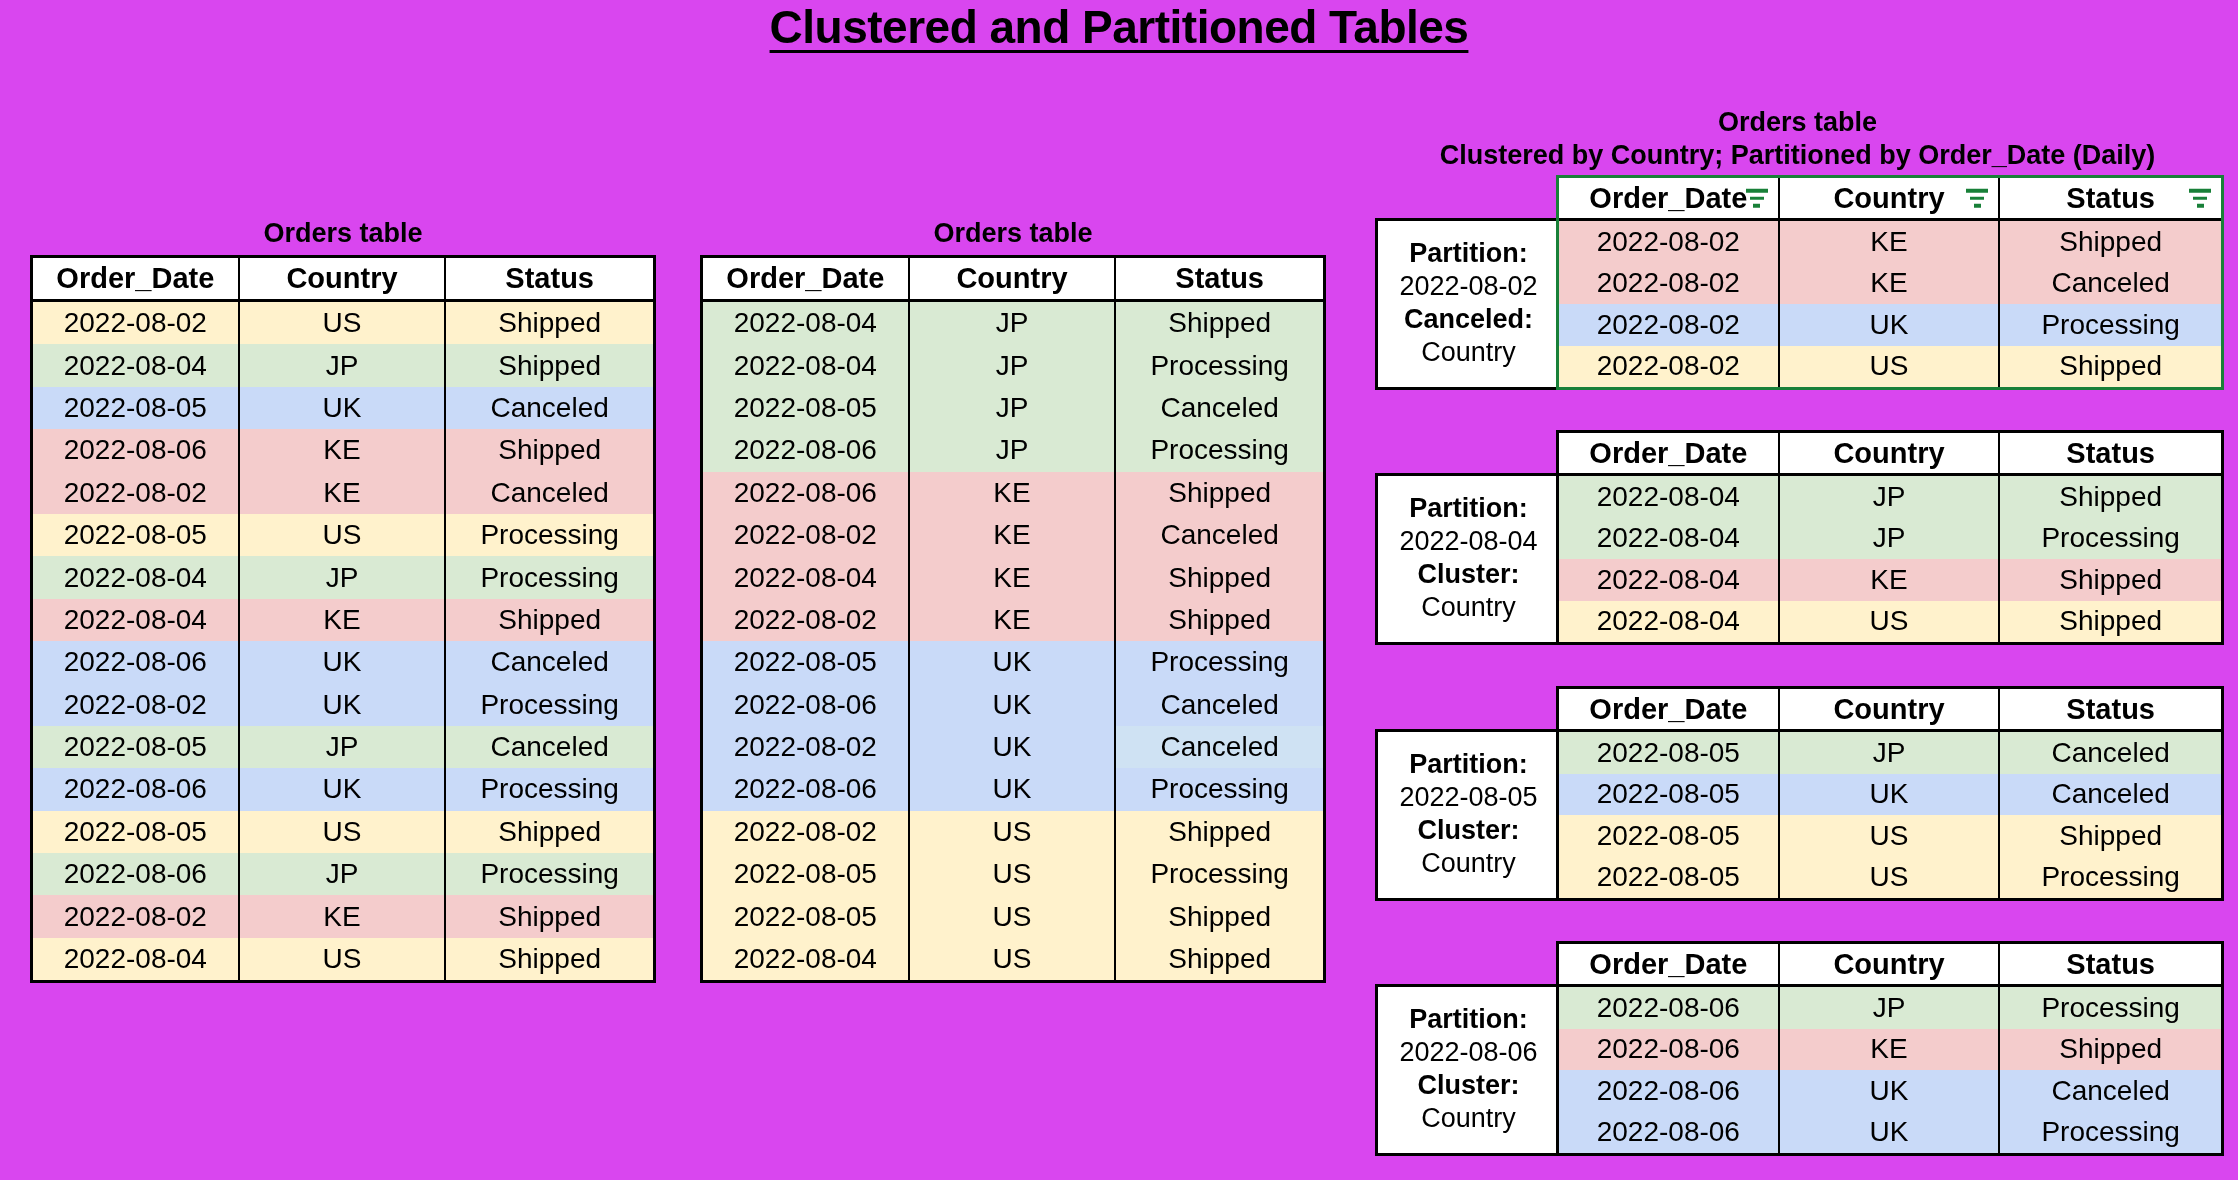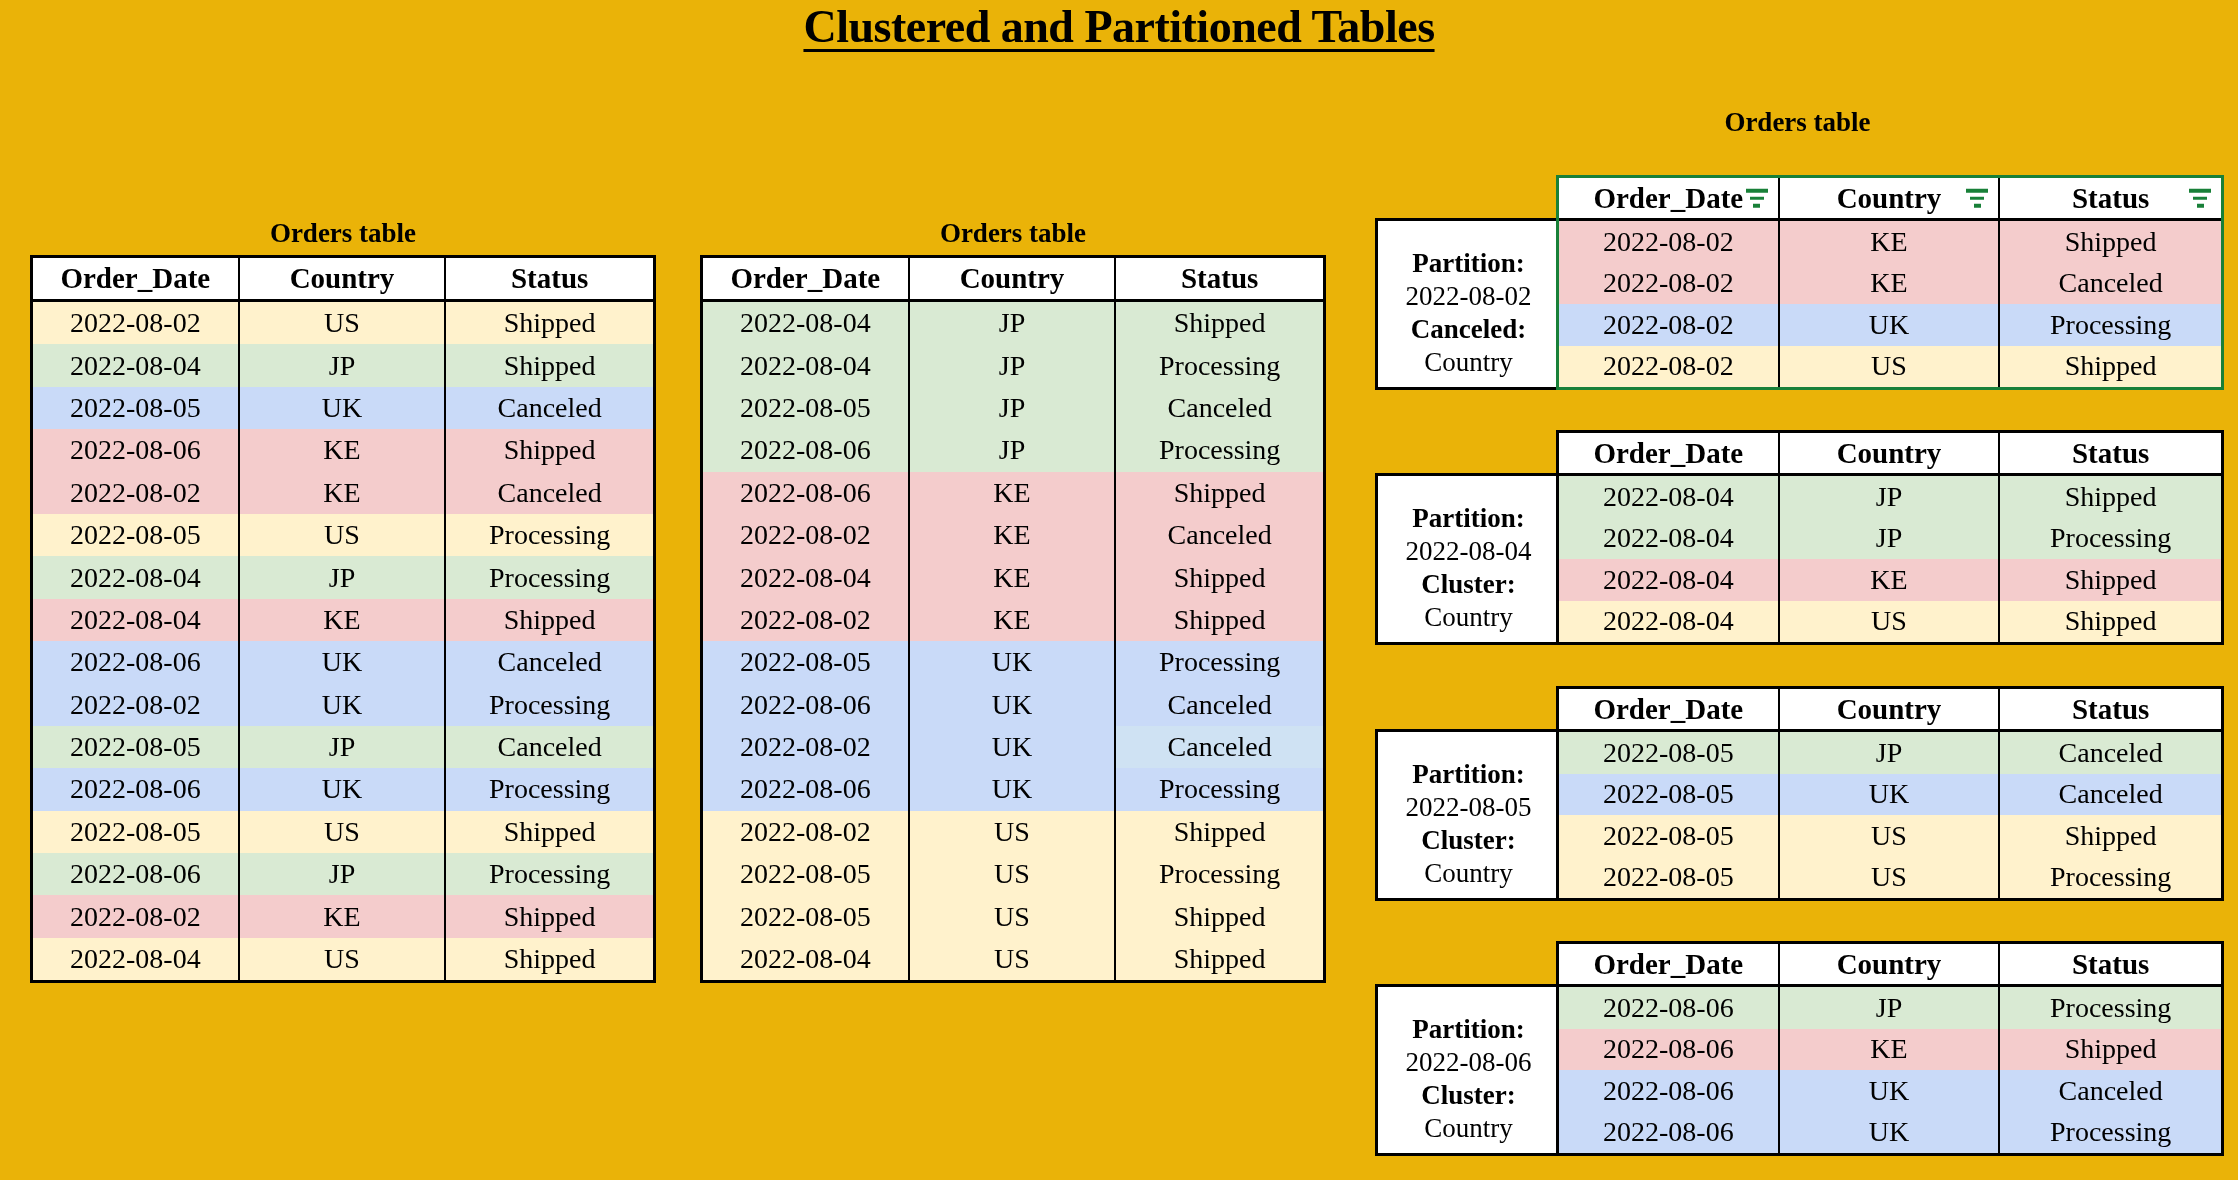--- a/index.html
+++ b/index.html
@@ -1,18 +1,18 @@
 <!DOCTYPE html>
 <html><head>
 <meta charset="utf-8">
 <style>
   html,body { margin:0; padding:0; background:#ffffff; }
   #canvas {
-    position:relative; width:2238px; height:1180px; background:#eab308;
-    font-family:Liberation Serif, serif; color:#000;
+    position:relative; width:2238px; height:1180px; background:#d946ef;
+    font-family:Liberation Sans, sans-serif; color:#000;
   }
   .main-title {
     position:absolute; top:0; left:0; width:100%;
     text-align:center; font-size:46px; font-weight:700;
     text-decoration:underline; text-decoration-thickness:3px; text-underline-offset:7px;
     letter-spacing:-0.5px;
   }
   .block { position:absolute; width:626px; }
   .block-left  { left:30px;  top:212px; }
   .block-mid   { left:700px; top:212px; }
@@ -41,21 +41,21 @@
   .right-titles .tbl-title, .right-titles .tbl-subtitle { line-height:33px; height:33px; }
   .partition { position:absolute; left:1375px; width:846px; height:216px; }
   .p1 { top:175px; } .p2 { top:430px; } .p3 { top:686px; } .p4 { top:941px; }
   .ptable { position:absolute; left:181px; top:0; width:662px; border:3px solid #000; background:#fff; }
   .ptable.green-border { border-color:#188038; }
   .ptable .trow { height:41.5px; }
   .ptable .thead { height:40px; }
   .plabel {
     position:absolute; left:0; top:43px; width:184px; height:172px;
     border:3px solid #000; border-right:none; background:#fff;
-    display:flex; flex-direction:column; justify-content:flex-end;
+    display:flex; flex-direction:column; justify-content:center;
     padding:6px 0 8px 0; box-sizing:border-box; text-align:center;
   }
   .plabel-bold { font-weight:700; font-size:27px; line-height:33px; }
   .plabel-val  { font-size:27px; line-height:33px; }
   .filter-icon {
     position:absolute; right:9px; top:50%; transform:translateY(-50%);
     display:flex; flex-direction:column; align-items:center; gap:4px; width:24px;
   }
   .filter-icon i { display:block; height:3.5px; background:#188038; }
   .filter-icon i:nth-child(1) { width:22px; }
@@ -250,20 +250,21 @@
             <div class="td" style="background: rgb(255, 242, 204);">2022-08-04</div>
             <div class="td" style="background: rgb(255, 242, 204);">US</div>
             <div class="td" style="background: rgb(255, 242, 204);">Shipped</div>
           </div>
         </div>
     </div>
   </div>
 
   <div class="right-titles">
     <div class="tbl-title">Orders table</div>
+    <div class="tbl-subtitle">Clustered by Country; Partitioned by Order_Date (Daily)</div>
   </div>
 
   <div class="partition p1">
     <div class="plabel">
       <div>
         <div class="plabel-bold">Partition:</div>
         <div class="plabel-val">2022-08-02</div>
       </div>
       <div>
         <div class="plabel-bold">Canceled:</div>

